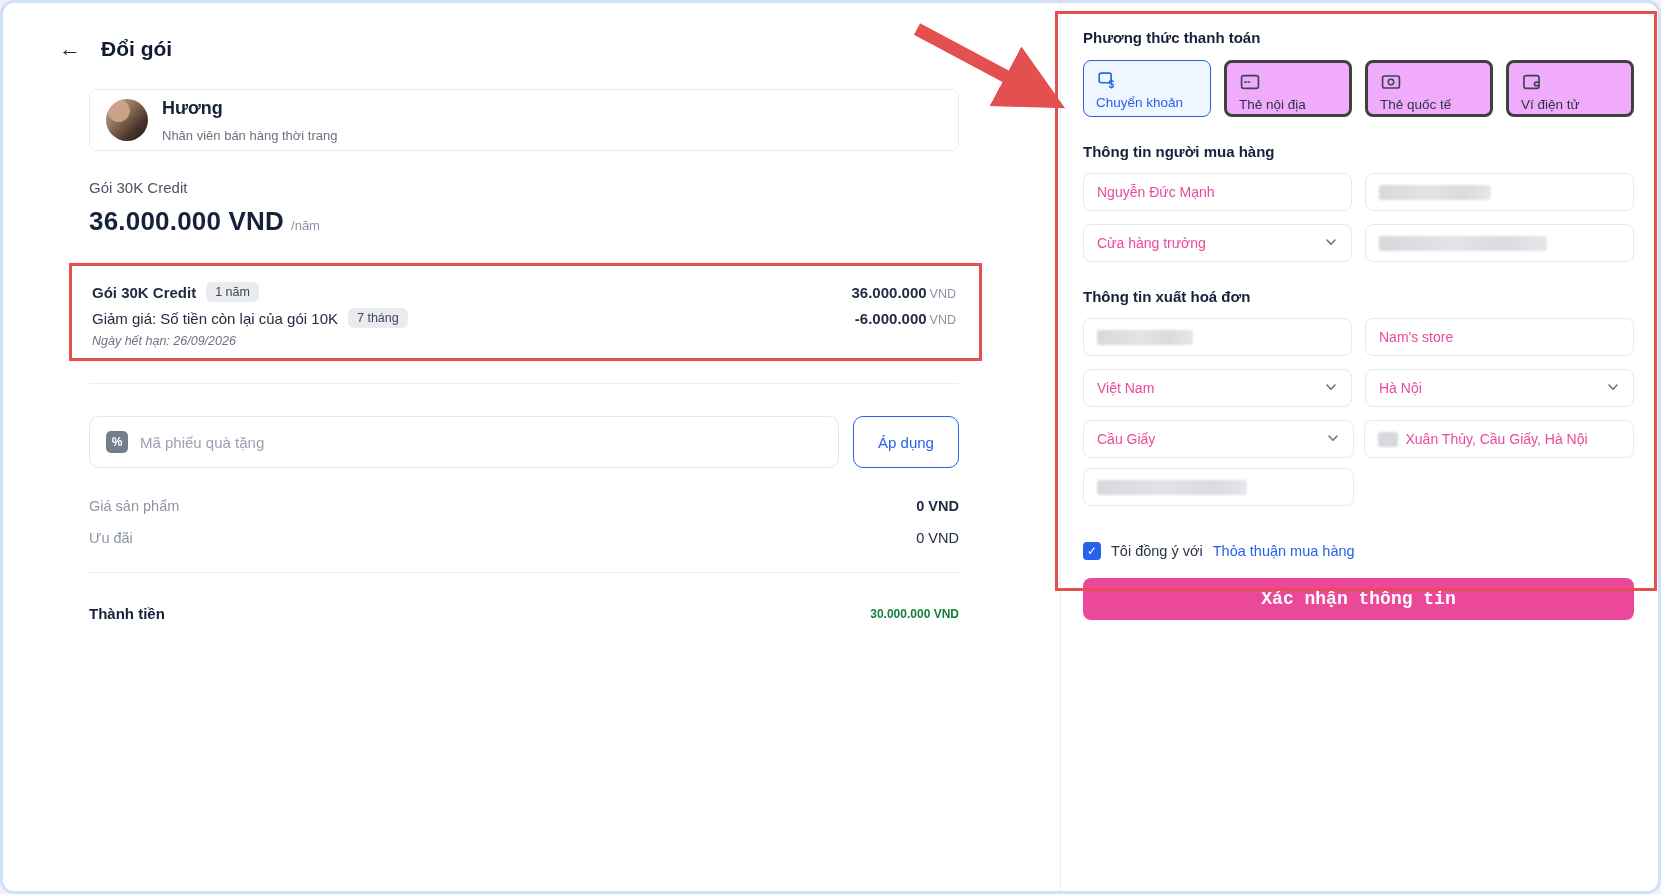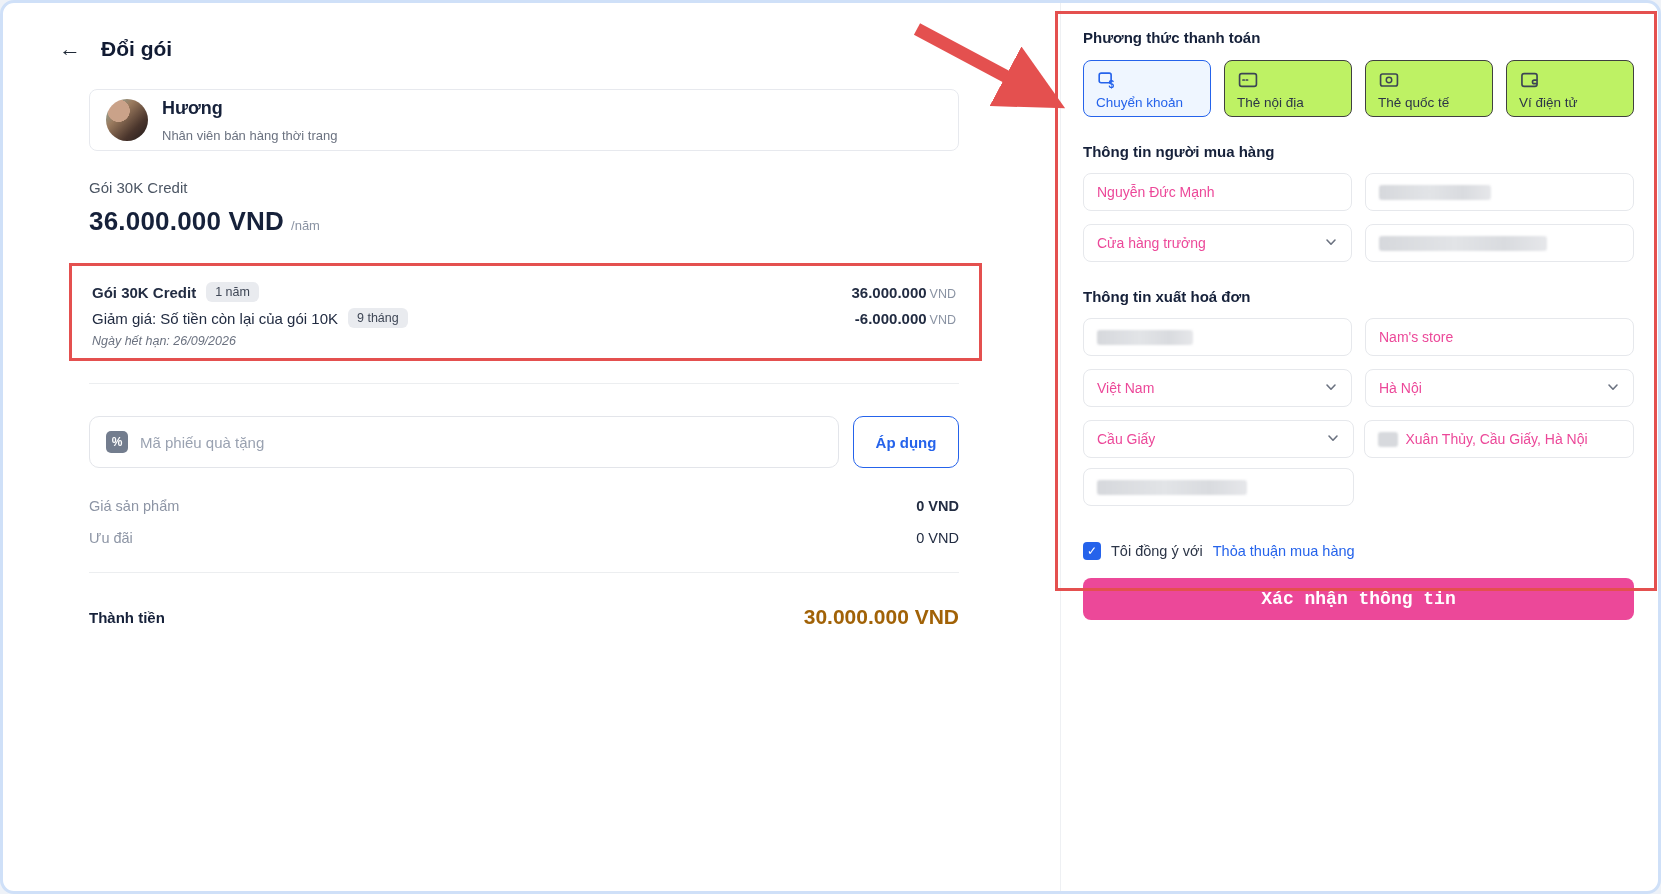--- a/index.html
+++ b/index.html
@@ -40,39 +40,39 @@
   .expiry-note { font-size:12.5px; font-style:italic; color:#6b7280; margin-top:4px; }
 
   .h-divider { border:none; border-top:1px solid #eceef0; margin:0; }
   .h-divider.d1 { margin-top:22px; }
 
   .voucher-row { display:flex; gap:14px; margin-top:32px; }
   .voucher-input { flex:1; height:52px; border:1px solid #e3e5ea; border-radius:10px; display:flex; align-items:center; gap:12px; padding:0 16px; }
   .coupon-icon { width:22px; height:22px; border-radius:5px; background:#737d8e; color:#fff; font-size:12px; font-weight:bold; display:flex; align-items:center; justify-content:center; flex:none; }
   .voucher-input input { border:none; outline:none; flex:1; font-size:15px; color:#374151; font-family:inherit; }
   .voucher-input input::placeholder { color:#9aa2b1; }
-  .apply-btn { width:106px; height:52px; border:1.5px solid #2563eb; background:#fff; color:#2563eb; border-radius:10px; font-size:15px; font-weight:bold; cursor:pointer; font-family:inherit; }
+  .apply-btn { width:106px; height:52px; border:1.5px solid #2563eb; background:#fff; color:#2563eb; border-radius:10px; font-size:15px; font-weight:normal; cursor:pointer; font-family:inherit; }
 
   .summary { margin-top:30px; }
   .summary-row { display:flex; justify-content:space-between; align-items:center; margin-bottom:16px; }
   .summary-label { font-size:14.5px; color:#8d95a5; }
   .summary-value { font-size:14.5px; color:#222c42; }
   .summary-value.bold { font-weight:bold; }
   .h-divider.d2 { margin-top:26px; }
   .total-row { display:flex; justify-content:space-between; align-items:center; margin-top:32px; }
   .total-label { font-size:15px; font-weight:bold; color:#16213a; }
-  .total-value { font-size:21px; font-weight:bold; color:#a16207; }
+  .total-value { font-size:12px; font-weight:bold; color:#15803d; }
 
   
   .right-col { position:relative; width:598px; padding:26px 24px 0 22px; }
   .red-overlay { position:absolute; left:-6px; top:8px; width:602px; height:580px; border:3px solid #e4504f; pointer-events:none; z-index:5; }
 
   .section-title { font-size:15px; font-weight:bold; color:#16213a; }
   .pay-methods { display:flex; gap:13px; margin-top:14px; }
-  .pay-card { width:128px; height:57px; border:1px solid #404040; border-radius:8px; background:#bef264; padding:8px 12px; display:flex; flex-direction:column; justify-content:space-between; cursor:pointer; }
+  .pay-card { width:128px; height:57px; border:3px solid #404040; border-radius:8px; background:#f0abfc; padding:8px 12px; display:flex; flex-direction:column; justify-content:space-between; cursor:pointer; }
   .pay-card.selected { background:#eff6ff; border:1.5px solid #2563eb; }
   .pay-label { font-size:13.5px; color:#2c3547; white-space:nowrap; }
   .pay-card.selected .pay-label { color:#2563eb; }
 
   .form-grid { display:grid; grid-template-columns:1fr 1fr; gap:13px; margin-top:13px; }
   .form-col1 { display:grid; grid-template-columns:1fr 1fr; gap:10px; margin-top:13px; }
   .field { height:38px; border:1px solid #e6e8ec; border-radius:8px; background:#fff; display:flex; align-items:center; padding:0 13px; gap:8px; font-size:14px; color:#ec4899; }
   .field.select { justify-content:space-between; cursor:pointer; }
   .field .val { white-space:nowrap; overflow:hidden; }
   .blur-block { height:15px; border-radius:3px; background:linear-gradient(90deg,#d6d8dc 0%,#e2e4e7 45%,#d9dbdf 75%,#e6e7ea 100%); filter:blur(1.2px); }
@@ -120,21 +120,21 @@
         <div class="order-row">
           <div class="order-left">
             <span class="order-label bold">Gói 30K Credit</span>
             <span class="badge">1 năm</span>
           </div>
           <div class="amount"><span>36.000.000</span><span class="cur">VND</span></div>
         </div>
         <div class="order-row">
           <div class="order-left">
             <span class="order-label">Giảm giá: Số tiền còn lại của gói 10K</span>
-            <span class="badge">9 tháng</span>
+            <span class="badge">7 tháng</span>
           </div>
           <div class="amount"><span>-6.000.000</span><span class="cur">VND</span></div>
         </div>
         <div class="expiry-note">Ngày hết hạn: 26/09/2026</div>
       </div>
 
       <hr class="h-divider d1">
 
       <div class="voucher-row">
         <div class="voucher-input">

